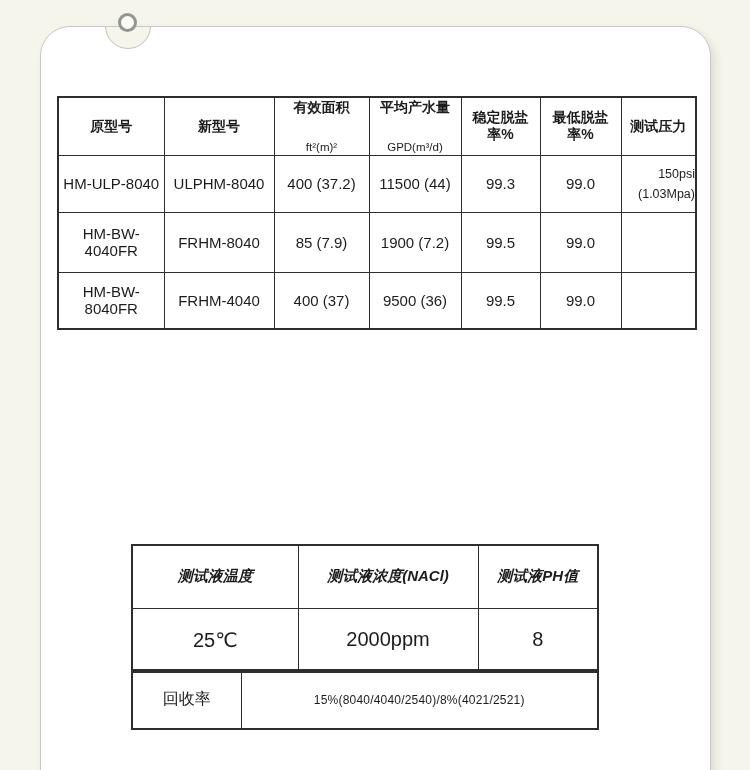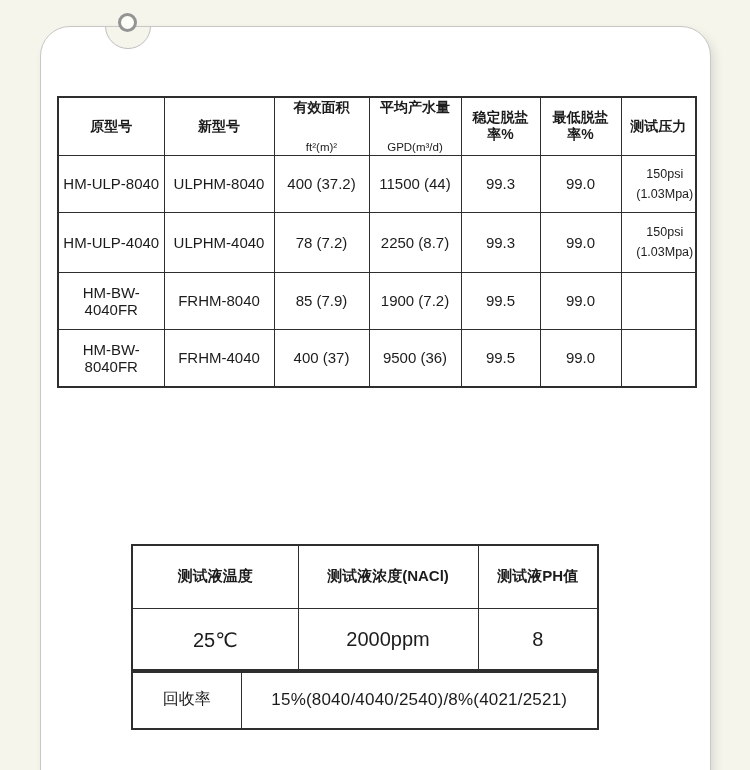--- a/index.html
+++ b/index.html
@@ -57,21 +57,21 @@
     vertical-align:middle;
     overflow:hidden;
   }
   .spec-table thead tr{height:58px;padding-left:32px;}
   .spec-table th{font-size:14px;font-weight:bold;line-height:1.25;padding:0 1px;}
   .spec-table .h-sub{font-size:11.5px;font-weight:normal;line-height:1.1;margin-top:24px;}
   .spec-table .h-sub:empty{display:none;}
   .spec-table td{font-size:15px;}
   .spec-table td:last-child{
     font-size:12.5px;
-    text-align:center;
+    text-align:right;
     padding-left:13px;
     white-space:pre-line;
     line-height:1.6;
   }
   .spec-table tbody tr:nth-child(1){height:57px;}
   .spec-table tbody tr:nth-child(2){height:60px;}
   .spec-table tbody tr:nth-child(3){height:57px;}
   .spec-table tbody tr:nth-child(4){height:58px;}
   .spec-table tbody tr:nth-child(5){height:64px;}
   .spec-table tbody tr:nth-child(6){height:57px;}
@@ -81,37 +81,37 @@
   
   .cond-table{
     position:absolute;left:90px;top:517px;
     width:466px;
     border:2px solid var(--line);
   }
   .cond-table th,.cond-table td{
     border:1.5px solid var(--line);
     text-align:center;vertical-align:middle;
   }
-  .cond-table thead tr{height:63px;}
+  .cond-table thead tr{height:63px;font-style:italic;}
   .cond-table th{font-size:15px;font-weight:bold;}
   .cond-table tbody tr{height:64px;}
   .cond-table td{font-size:20px;}
 
   .recovery-table{
     position:absolute;left:90px;top:642px;
     width:466px;
     border:2px solid var(--line);
   }
   .recovery-table td{
     border:1.5px solid var(--line);
     text-align:center;vertical-align:middle;
   }
   .recovery-table tr{height:59px;}
   .recovery-table .rec-label{font-size:16px;}
-  .recovery-table .rec-value{font-size:17px;letter-spacing:0.2px;border-radius:29px;}
+  .recovery-table .rec-value{font-size:12px;letter-spacing:0.2px;border-radius:29px;}
 </style>
 </head>
 <body>
 
 <div class="card">
   <div class="notch"></div>
 
   <table class="spec-table">
     <colgroup>
       <col style="width:106px">
@@ -153,30 +153,20 @@
 
         </th>
       </tr>
     </thead>
     <tbody>
         <tr>
           <td>HM-ULP-8040</td>
           <td>ULPHM-8040</td>
           <td>400 (37.2)</td>
           <td>11500 (44)</td>
-          <td>99.3</td>
-          <td>99.0</td>
-          <td>150psi
-(1.03Mpa)</td>
-        </tr>
-        <tr>
-          <td>HM-ULP-4040</td>
-          <td>ULPHM-4040</td>
-          <td>78 (7.2)</td>
-          <td>2250 (8.7)</td>
           <td>99.3</td>
           <td>99.0</td>
           <td>150psi
 (1.03Mpa)</td>
         </tr>
         <tr>
           <td>HM-BW-4040FR</td>
           <td>FRHM-8040</td>
           <td>85  (7.9)</td>
           <td>1900  (7.2)</td>

